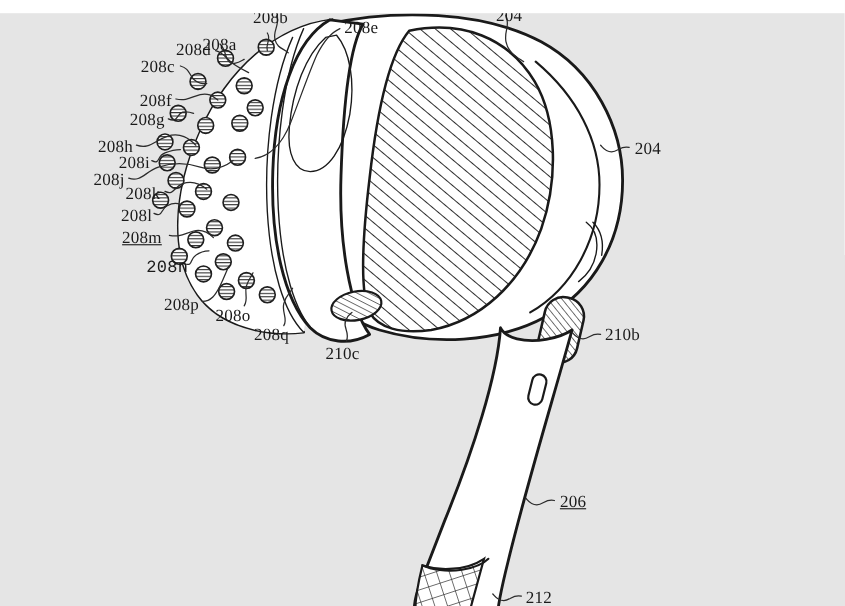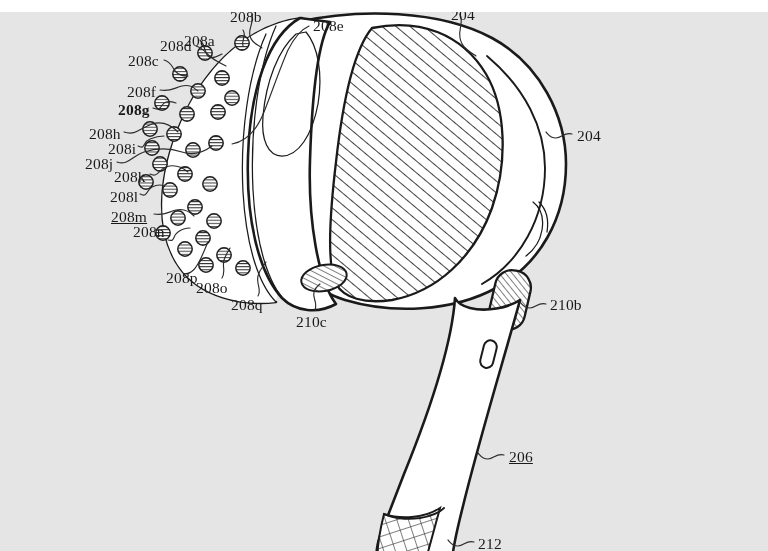--- a/index.html
+++ b/index.html
@@ -312,29 +312,29 @@
     </g>
   </svg>
 
   <div id="label-layer">
       <div class="ref-label" style="left: 230px; top: -3px;">208b</div>
       <div class="ref-label" style="left: 184px; top: 21px;">208a</div>
       <div class="ref-label" style="left: 313px; top: 6px;">208e</div>
       <div class="ref-label" style="left: 160px; top: 26px;">208d</div>
       <div class="ref-label" style="left: 128px; top: 41px; text-align: right;">208c</div>
       <div class="ref-label" style="left: 127px; top: 72px; text-align: right;">208f</div>
-      <div class="ref-label" style="left: 118px; top: 90px; font-weight: bold;">208g</div>
+      <div class="ref-label" style="left: 118px; top: 90px;">208g</div>
       <div class="ref-label" style="left: 89px; top: 114px;">208h</div>
       <div class="ref-label" style="left: 108px; top: 129px;">208i</div>
       <div class="ref-label" style="left: 85px; top: 144px;">208j</div>
       <div class="ref-label" style="left: 114px; top: 157px;">208k</div>
       <div class="ref-label" style="left: 110px; top: 177px;">208l</div>
       <div class="ref-label" style="left: 111px; top: 197px; text-decoration: underline;">208m</div>
-      <div class="ref-label" style="left: 133px; top: 212px;">208n</div>
-      <div class="ref-label" style="left: 166px; top: 258px;">208p</div>
+      <div class="ref-label" style="left: 133px; top: 224px; font-family: Liberation Mono, monospace;">208n</div>
+      <div class="ref-label" style="left: 149px; top: 258px;">208p</div>
       <div class="ref-label" style="left: 196px; top: 268px;">208o</div>
       <div class="ref-label" style="left: 231px; top: 285px;">208q</div>
       <div class="ref-label" style="left: 577px; top: 116px;">204</div>
       <div class="ref-label" style="left: 550px; top: 285px;">210b</div>
       <div class="ref-label" style="left: 296px; top: 302px;">210c</div>
       <div class="ref-label" style="left: 509px; top: 437px; text-decoration: underline;">206</div>
       <div class="ref-label" style="left: 478px; top: 524px;">212</div>
       <div class="ref-label" style="left: 451px; top: -5px;">204</div>
     </div>
 

